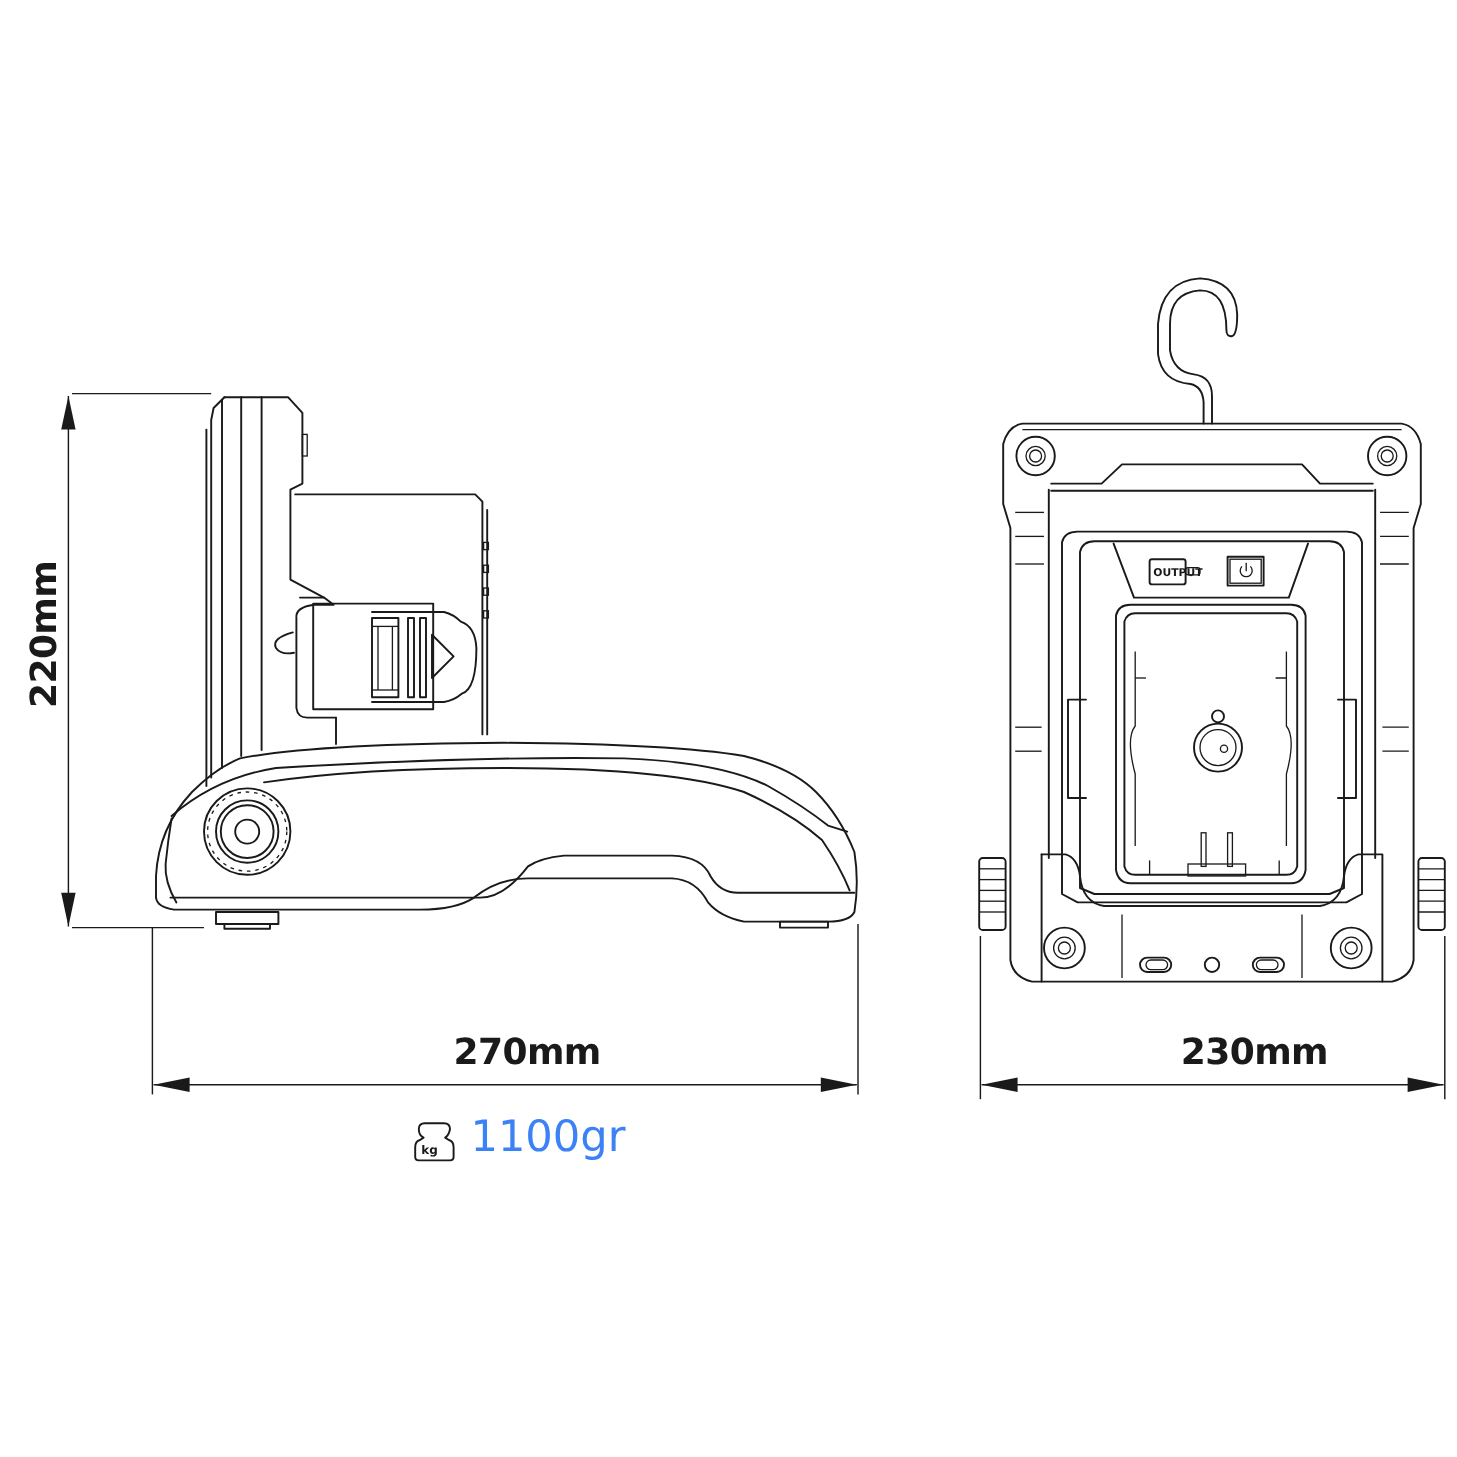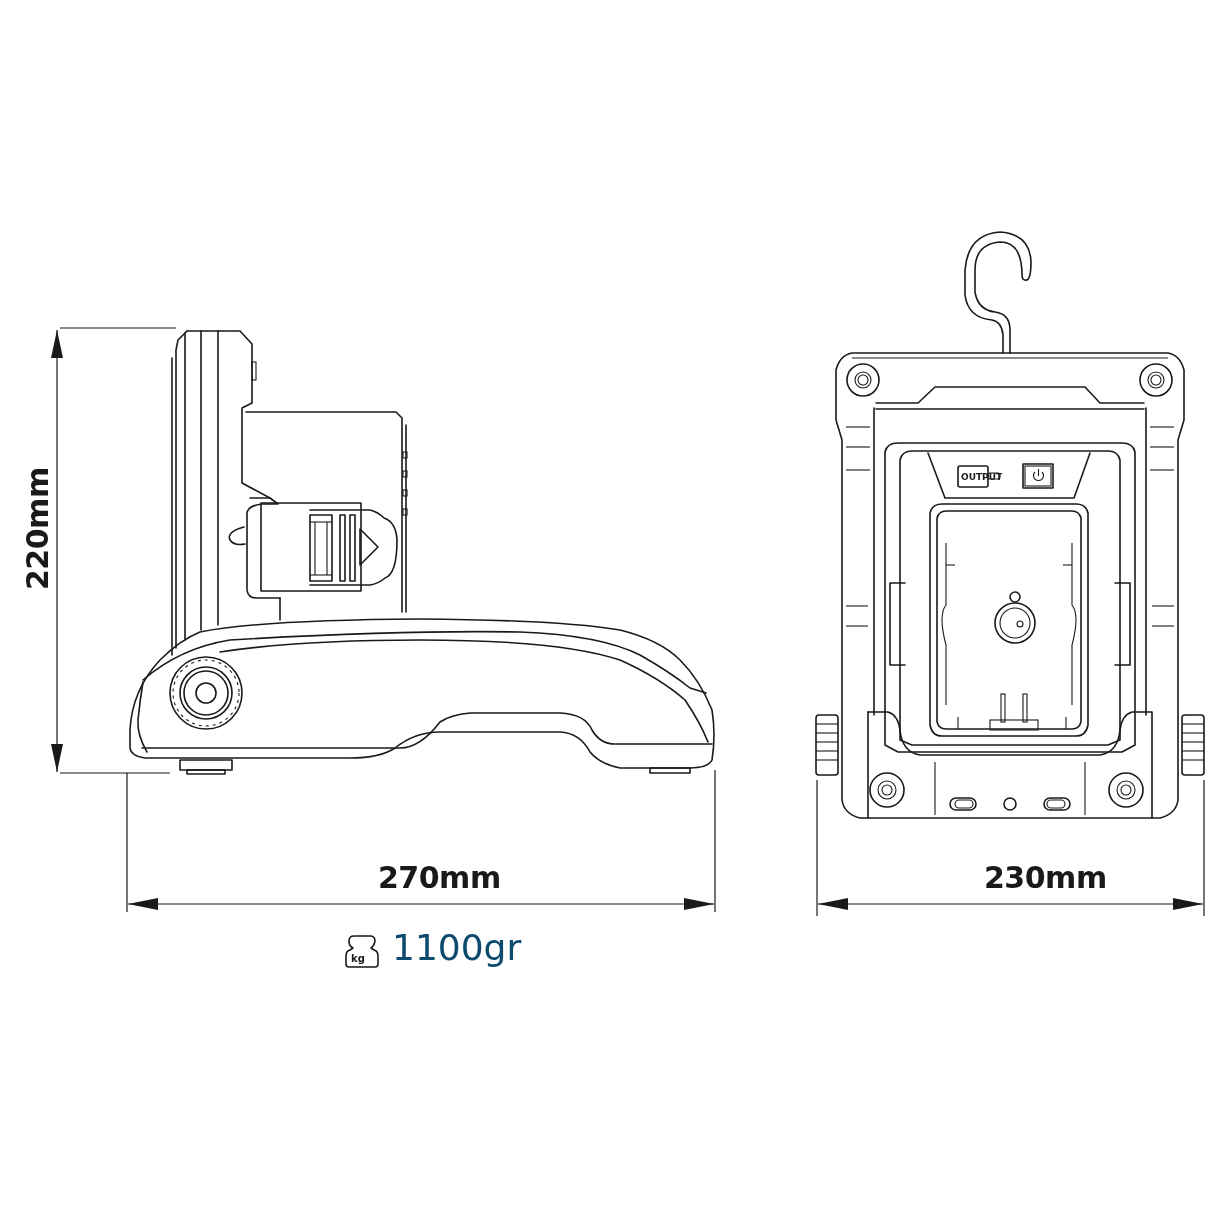--- a/index.html
+++ b/index.html
@@ -3,21 +3,21 @@
 <meta charset="utf-8">
 <style>
   html, body { margin:0; padding:0; background:#ffffff; }
   body { width:1214px; height:1214px; position:relative; overflow:hidden; font-family:"DejaVu Sans", sans-serif; }
   svg { position:absolute; left:0; top:0; }
   .ln { fill:none; stroke:#1a1a1a; stroke-width:1.6; stroke-linecap:round; stroke-linejoin:round; }
   .thin { fill:none; stroke:#1a1a1a; stroke-width:1.1; }
   .dim { fill:none; stroke:#1a1a1a; stroke-width:1.2; }
   .arrow { fill:#1a1a1a; stroke:none; }
   .label { position:absolute; font-family:"DejaVu Sans", sans-serif; font-weight:bold; color:#1a1a1a; font-size:30px; letter-spacing:-0.5px; }
-  .weight { position:absolute; font-family:"DejaVu Sans", sans-serif; color:#0c4a6e; font-size:36px; font-weight:normal; }
+  .weight { position:absolute; font-family:"DejaVu Sans", sans-serif; color:#3b82f6; font-size:36px; font-weight:normal; }
   .vlabel { transform-origin: left top; transform: rotate(-90deg); }
   .tiny { font-family:"DejaVu Sans", sans-serif; font-size:9px; font-weight:bold; fill:#1a1a1a; }
 </style>
 </head>
 <body>
 
 <svg width="1214" height="1214" viewBox="0 0 1214 1214">
 
   <g>
 

